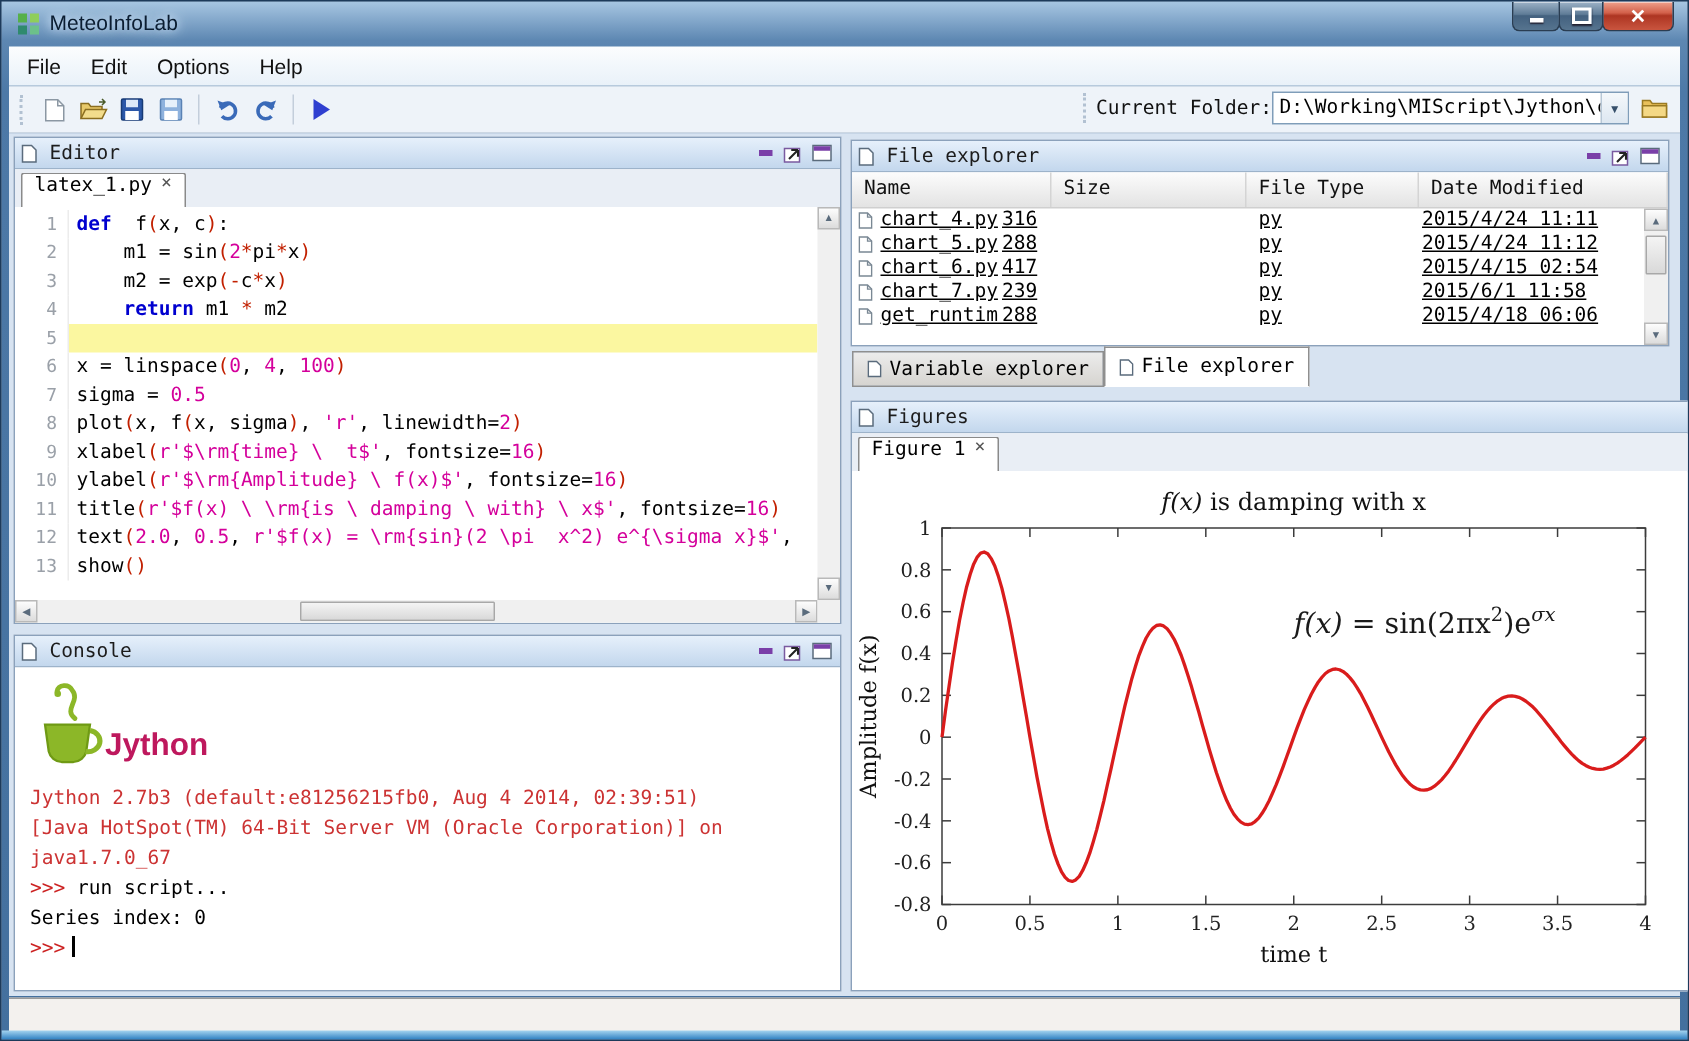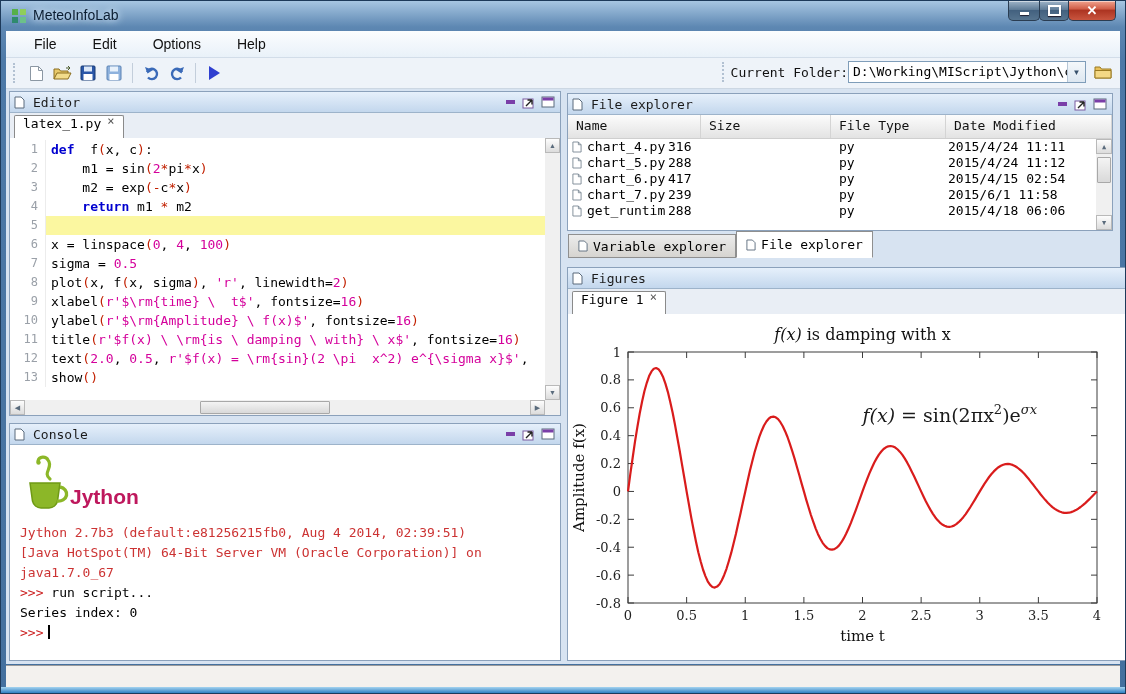--- a/index.html
+++ b/index.html
@@ -13,21 +13,21 @@
   .winbtns{position:absolute;top:0;right:9px;display:flex;}
   .wbtn{height:19px;border:1px solid #2a3d52;border-top:none;border-radius:0 0 5px 5px;margin-left:-1px;
     background:linear-gradient(#9fb4c8,#5f7c97 45%,#43617f 50%,#56748f);display:flex;align-items:center;justify-content:center;
     color:#fff;font-size:11px;box-shadow:inset 0 1px 0 rgba(255,255,255,.5);cursor:default;}
   .wbtn.min{width:30px}.wbtn.max{width:28px}
   .wbtn.close{width:46px;background:linear-gradient(#f0a38e,#d2604a 40%,#ad3522 50%,#c9553f);font-size:13px;font-weight:bold;}
   .glyph-min{width:9px;height:3px;background:#fff;margin-top:6px;box-shadow:0 1px 1px #223;}
   .glyph-max{width:9px;height:7px;border:2px solid #fff;box-shadow:0 1px 1px #223;}
   
   .menubar{position:absolute;top:30px;left:5px;right:5px;height:27px;background:linear-gradient(#fbfdfe,#e9f1f9);
-    border-bottom:1px solid #d2dde9;display:flex;align-items:center;padding-left:18px;box-sizing:border-box;gap:16px;}
+    border-bottom:1px solid #d2dde9;display:flex;align-items:center;padding-left:2px;box-sizing:border-box;}
   .menu-item{padding:3px 10px;font-size:14px;color:#111;}
   .toolbar{position:absolute;top:57px;left:5px;right:5px;height:31px;background:#eef3f9;border-bottom:1px solid #ccd7e3;box-sizing:border-box;}
   .tb-left{position:absolute;left:2px;top:3px;display:flex;align-items:center;gap:2px;}
   .grip{width:2px;height:20px;border-left:2px dotted #b2c1d2;margin:0 5px;}
   .tbtn{width:24px;height:24px;display:flex;align-items:center;justify-content:center;}
   .tb-sep{width:1px;height:20px;background:#c3cedb;margin:0 4px;}
   .run-tri{width:0;height:0;border-left:11px solid #2f3fd0;border-top:7px solid transparent;border-bottom:7px solid transparent;}
   .tb-right{position:absolute;right:4px;top:3px;display:flex;align-items:center;}
   .cf-label{font-family:"DejaVu Sans Mono",monospace;font-size:13px;color:#111;}
   .combo{width:238px;height:22px;background:#fff;border:1px solid #7f9db9;display:flex;box-sizing:border-box;}
@@ -72,21 +72,21 @@
   .jy-text{font-size:21px;font-weight:bold;color:#be185d;margin-left:-2px;margin-bottom:6px;font-family:"Liberation Sans",sans-serif;}
   .con-red{color:#cc3333;}
   .con-line{white-space:pre;}
   .prompt{color:#cc2222;}
   .cursor{display:inline-block;width:2px;height:14px;background:#000;vertical-align:-2px;margin-left:5px;}
   
   .ftable{position:absolute;inset:0;font-family:"DejaVu Sans Mono",monospace;font-size:13px;}
   .fhead{display:flex;height:24px;background:linear-gradient(#fcfcfc,#e3e3e3);border-bottom:1px solid #cfcfcf;box-sizing:border-box;}
   .fh{border-right:1px solid #d4d4d4;padding:3px 0 0 8px;box-sizing:border-box;color:#111;}
   .fh.c0{width:133px}.fh.c1{width:130px}.fh.c2{width:115px}.fh.c3{flex:1}
-  .frow{display:flex;height:16px;line-height:16px;align-items:center;}
+  .frow{display:flex;height:16px;line-height:16px;align-items:center;text-decoration:underline;}
   .fc{box-sizing:border-box;white-space:nowrap;overflow:hidden;}
   .fc.c0{width:100px;padding-left:4px;display:flex;align-items:center;gap:5px;}
   .fc.c1{width:163px;}.fc.c2{width:115px;padding-left:8px;}.fc.c3{flex:1;padding-left:2px;}
   .frows{position:absolute;top:24px;left:0;right:16px;bottom:0;overflow:hidden;}
   
   .etabs{position:absolute;display:flex;align-items:flex-end;}
   .etab{height:22px;display:flex;align-items:center;gap:5px;padding:0 9px;border:1px solid #8f8f8f;
     font-family:"DejaVu Sans Mono",monospace;font-size:13px;background:linear-gradient(#ececec,#d6d4d0);}
   .etab.active{height:25px;background:#fff;border-bottom:1px solid #fff;z-index:2;}
   

